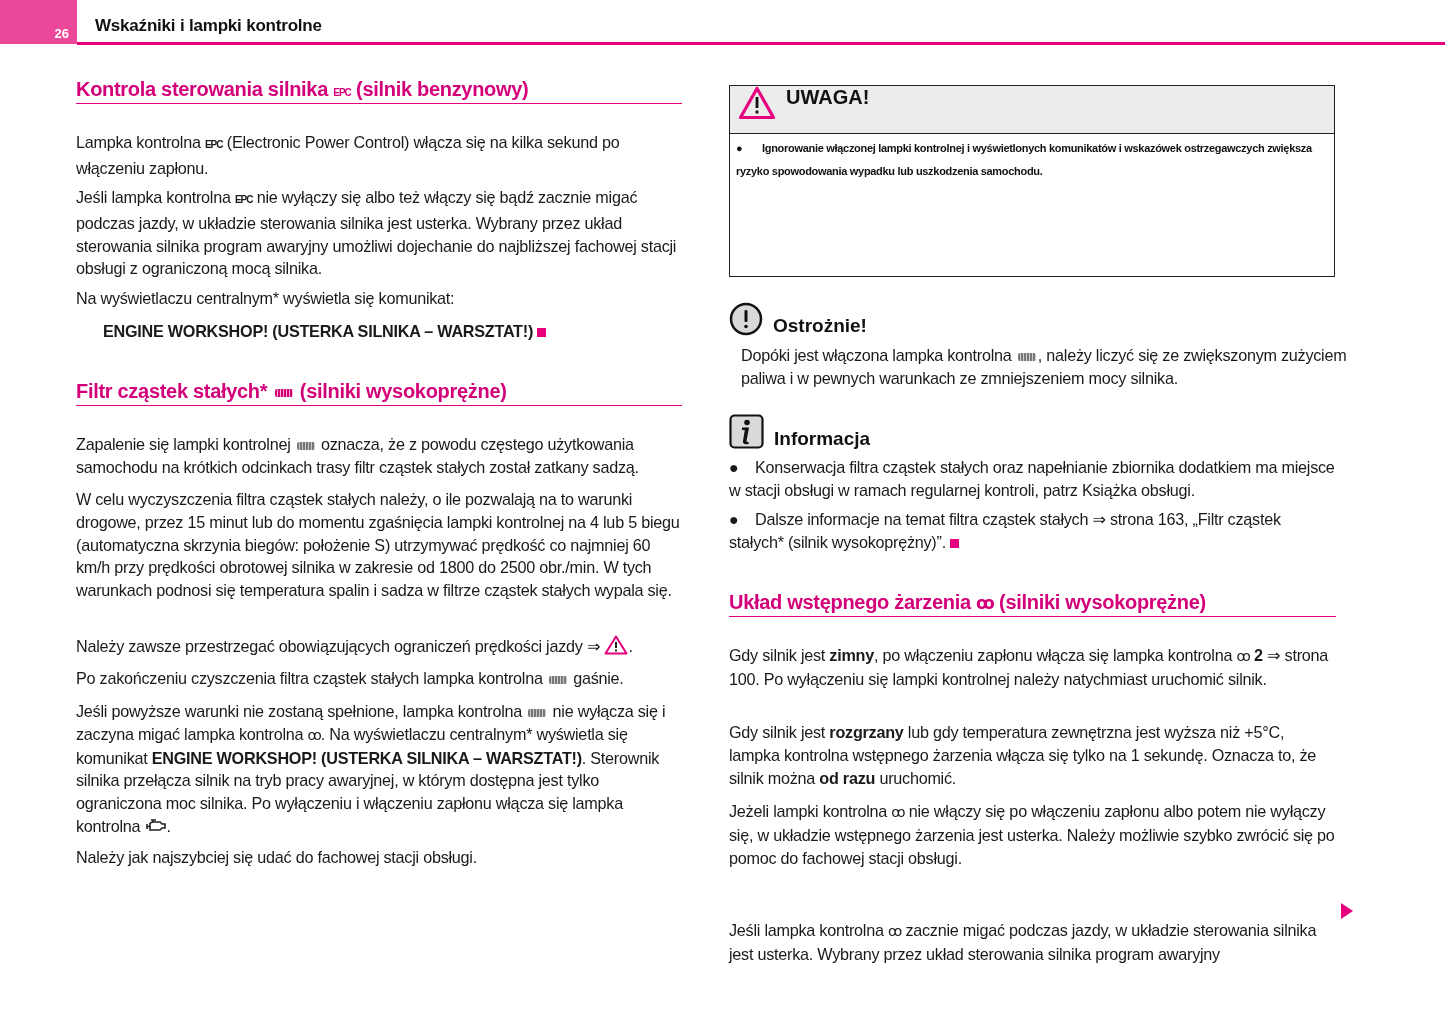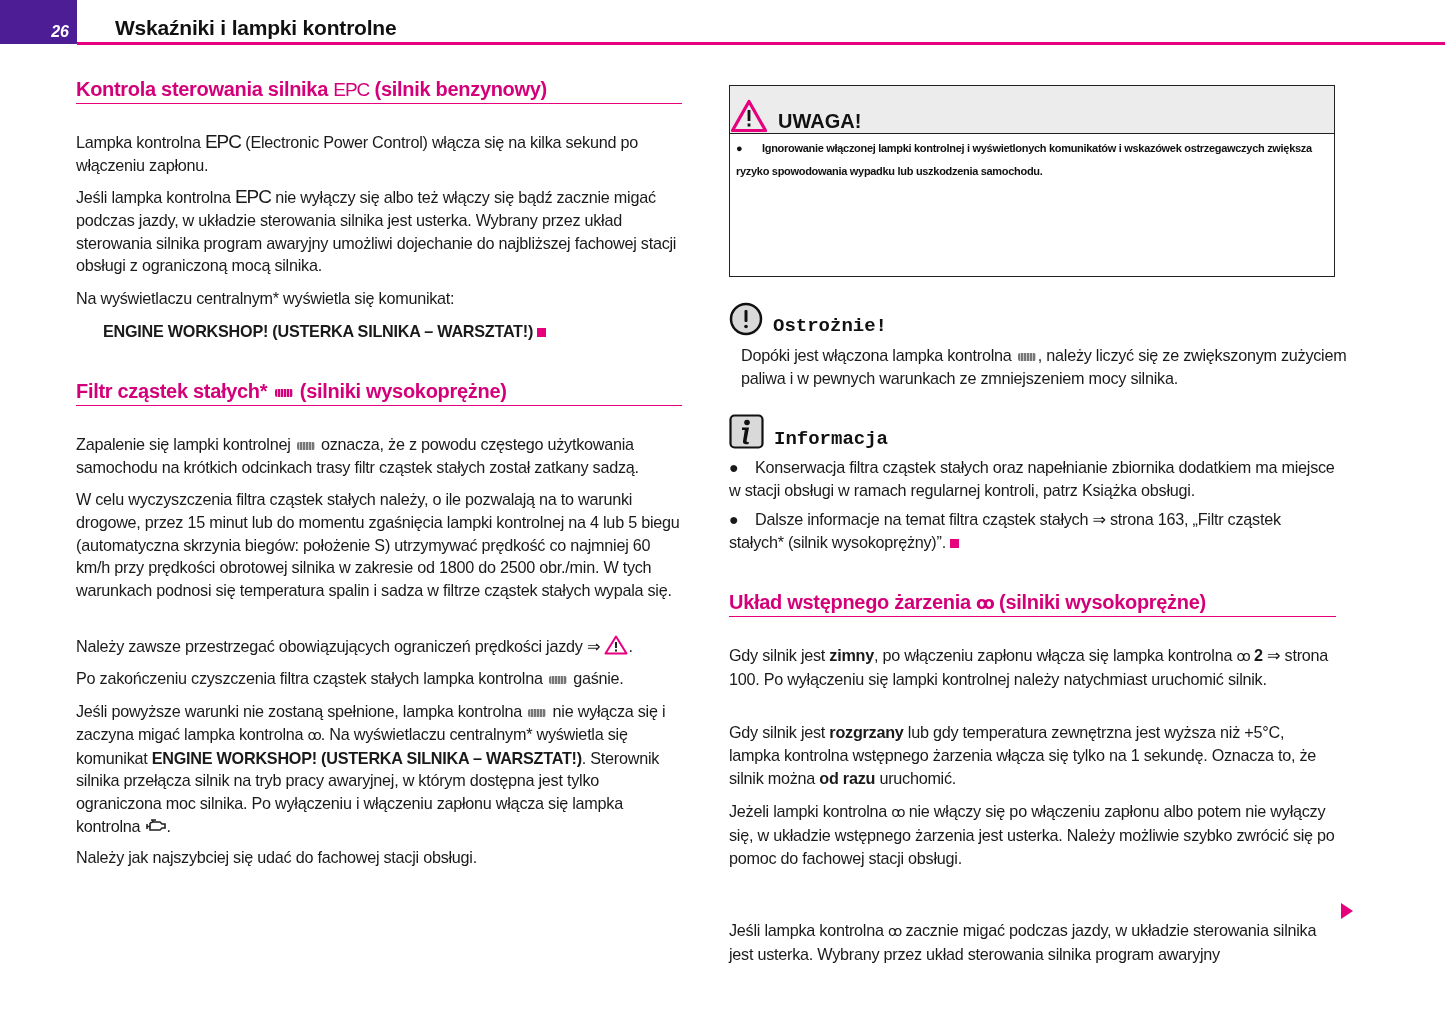--- a/index.html
+++ b/index.html
@@ -2,73 +2,72 @@
 <html><head>
 <meta charset="utf-8">
 <style>
   html, body { margin: 0; padding: 0; background: #ffffff; }
   body {
     width: 1445px; height: 1019px; position: relative; overflow: hidden;
     font-family: "Liberation Sans", sans-serif; color: #1a1a1a;
   }
   .pg-num-block {
     position: absolute; left: 0; top: 0; width: 77px; height: 44px;
-    background: #4c1d95; color: #fff; font-weight: bold; font-size: 16px;
+    background: #ec4899; color: #fff; font-weight: bold; font-size: 13px;
     display: flex; align-items: flex-end; justify-content: flex-end;
-    box-sizing: border-box; padding: 0 8px 3px 0; font-style: italic;
+    box-sizing: border-box; padding: 0 8px 3px 0;
   }
   .pg-title {
-    position: absolute; left: 95px; top: 16px; font-size: 21px; font-weight: bold; color: #111;
+    position: absolute; left: 95px; top: 16px; font-size: 17px; font-weight: bold; color: #111;
     letter-spacing: -0.2px;
-    margin-left: 20px;
   }
   .pg-line { position: absolute; left: 77px; right: 0; top: 42px; height: 3px; background: #e6007e; }
 
   .col { position: absolute; top: 0; }
   .col-left { left: 76px; width: 606px; }
   .col-right { left: 729px; width: 607px; }
 
   .h2 {
     position: absolute; left: 0; width: 100%;
     color: #d4007a; font-weight: bold; font-size: 20px; letter-spacing: -0.3px;
     border-bottom: 1.5px solid #e6007e; padding-bottom: 2px; white-space: nowrap;
   }
   .p {
     position: absolute; left: 0; width: 100%;
     font-size: 16.2px; line-height: 22.8px; letter-spacing: -0.25px; color: #1a1a1a;
   }
   .p b { font-weight: bold; }
-  .sym { font-weight: normal; font-size: 19px; letter-spacing: -1px; margin-top: 33px; }
+  .sym { font-weight: bold; font-size: 10px; letter-spacing: -1px; margin-top: 33px; }
   .dpf {
     display: inline-block; width: 18px; height: 8px; vertical-align: middle;
     background: repeating-linear-gradient(90deg, #777 0 2px, #ccc 2px 3px); border-radius: 2px;
     position: relative; margin: 0 2px;
   }
   .dpf.pink { background: repeating-linear-gradient(90deg, #d4007a 0 2px, #f3a8d0 2px 3px); }
   .glow { font-family: "DejaVu Sans", sans-serif; font-size: 14px; letter-spacing: -1px; }
   .endsq { display: inline-block; width: 9px; height: 9px; background: #e6007e; margin-left: 4px; vertical-align: baseline; }
   .tri-inline { display: inline-block; vertical-align: -3px; }
 
   .warn-box {
     position: absolute; left: 0; top: 85px; width: 606px; height: 192px;
     border: 1.5px solid #222; box-sizing: border-box;
   }
   .warn-head {
     height: 47px; background: #ececec; border-bottom: 1.5px solid #222;
-    display: flex; align-items: flex-end; 
+    display: flex; align-items: flex-start; padding-left: 8px;
   }
   .warn-title { font-weight: bold; font-size: 20px; margin-left: 10px; color: #111; }
   .warn-body { padding: 3px 6px 0 6px; }
   .warn-item {
     font-weight: bold; font-size: 11px; line-height: 22.8px; letter-spacing: -0.3px; color: #111; margin-bottom: 6px;
   }
   .bullet { display: inline-block; width: 26px; }
 
   .note-head { position: absolute; left: 0; display: flex; align-items: flex-end; }
-  .note-title { font-weight: bold; font-size: 19px; margin-left: 10px; color: #111; line-height: 20px; font-family: Liberation Mono, monospace; }
+  .note-title { font-weight: bold; font-size: 19px; margin-left: 10px; color: #111; line-height: 20px; }
   .next-arrow {
     position: absolute; left: 1341px; top: 903px; width: 0; height: 0;
     border-left: 12px solid #e6007e; border-top: 8px solid transparent; border-bottom: 8px solid transparent;
   }
 </style>
 </head>
 <body>
 
 <div class="pg-num-block">
   <span>26</span>

